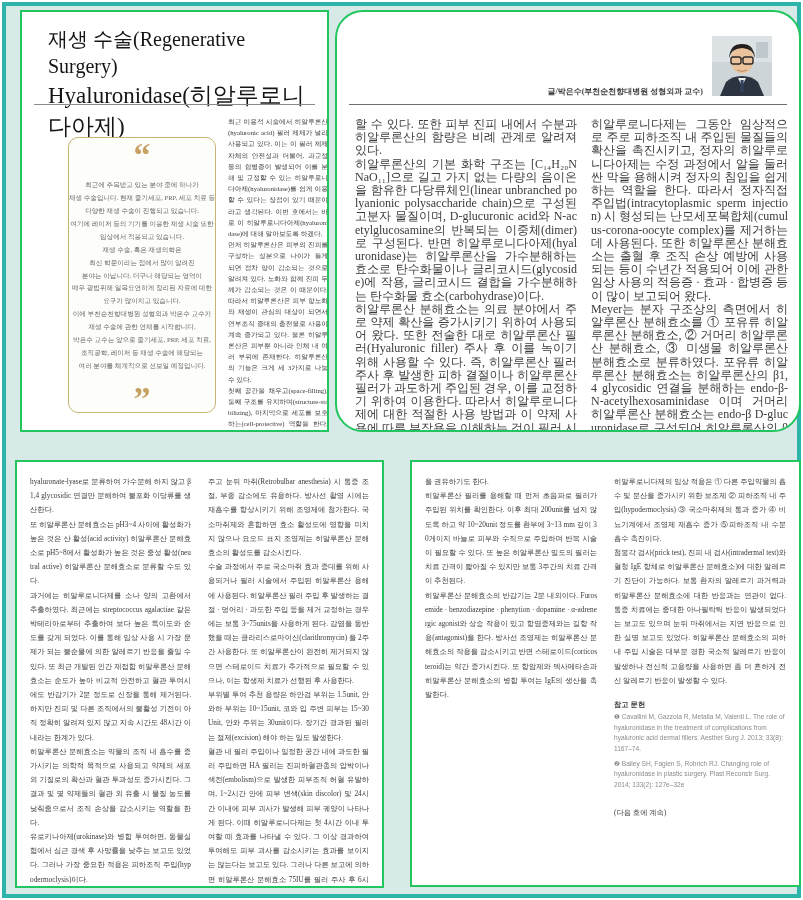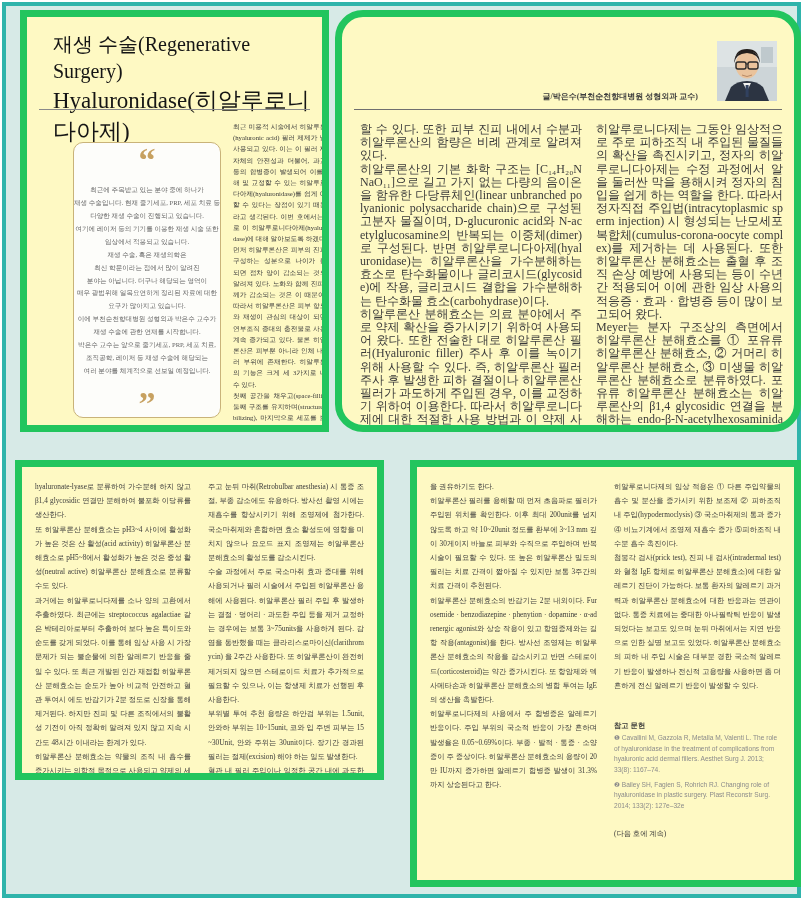--- a/index.html
+++ b/index.html
@@ -6,26 +6,26 @@
   body{
     width:803px;height:900px;position:relative;background:#ffffff;
     font-family:"Liberation Serif","DejaVu Serif",serif;
     -webkit-font-smoothing:antialiased;
   }
   .frame{
     position:absolute;left:2px;top:2px;right:2px;bottom:2px;
     border:4px solid #2fb4ab;background:#d7eae7;box-sizing:border-box;
   }
   .panel{
-    position:absolute;background:#fef9c3;border:7px solid #22c55e;
+    position:absolute;background:#ffffff;border:2px solid #22c55e;
     box-sizing:border-box;overflow:hidden;
   }
   .panel-top-left{left:14px;top:4px;width:309px;height:422px;}
   .panel-top-right{left:329px;top:4px;width:466px;height:422px;border-radius:28px;}
-  .panel-bottom-left{left:9px;top:454px;width:369px;height:320px;font-family:Liberation Serif, serif;}
+  .panel-bottom-left{left:9px;top:454px;width:369px;height:428px;font-family:Liberation Serif, serif;}
   .panel-bottom-right{left:404px;top:454px;width:391px;height:427px;}
 
   
   .title-block{position:absolute;left:26px;top:14px;right:10px;color:#151515;}
   .title-line1{font-size:20px;line-height:27px;font-weight:500;}
   .title-line2{font-size:23px;line-height:31px;font-weight:400;}
   .title-rule{position:absolute;left:12px;right:12px;top:92px;border-top:1px solid #8a8a8a;}
 
   
   .quote-box{
@@ -62,21 +62,21 @@
   .tr-cols{position:absolute;left:18px;top:106px;right:11px;bottom:8px;display:flex;gap:14px;}
   .tr-col1{width:222px;flex:none;}
   .tr-col2{flex:1;}
   .tr-cols p{font-size:12px;line-height:13.2px;}
 
   
   .b-cols{position:absolute;left:13px;top:13px;right:13px;bottom:10px;display:flex;gap:17px;}
   .b-col{flex:1;}
 
   
-  .refs{margin-top:26px;}
+  .refs{margin-top:10px;}
   .refs-heading{
     font-family:"Liberation Sans","DejaVu Sans",sans-serif;
     font-size:10px;font-weight:700;color:#111;margin:0 0 4px 0;
   }
   .refs .ref-item{
     font-family:"Liberation Sans","DejaVu Sans",sans-serif;
     font-size:6.6px;line-height:10.6px;color:#8b8b8b;text-align:left;
     word-break:break-word;margin:0 0 4px 0;
   }
   .to-be-continued{margin-top:16px !important;font-size:7.3px;color:#4a4a4a;text-align:center;}
@@ -174,21 +174,20 @@
         </div>
     </div>
   </div>
 
   <div class="panel panel-bottom-right">
     <div class="b-cols bodycol">
       <div class="b-col">
           <p>을 권유하기도 한다.</p>
           <p>히알루론산 필러를 용해할 때 먼저 초음파로 필러가 주입된 위치를 확인한다. 이후 최대 200unit를 넘지 않도록 하고 약 10~20unit 정도를 환부에 3~13 mm 깊이 30게이지 바늘로 피부와 수직으로 주입하며 반복 시술이 필요할 수 있다. 또 높은 히알루론산 밀도의 필러는 치료 간격이 짧아질 수 있지만 보통 3주간의 치료 간격이 추천된다.</p>
           <p>히알루론산 분해효소의 반감기는 2분 내외이다. Furosemide · benzodiazepine · phenytion · dopamine · α-adrenergic agonist와 상승 작용이 있고 항염증제와는 길항 작용(antagonist)을 한다. 방사선 조영제는 히알루론산 분해효소의 작용을 감소시키고 반면 스테로이드(corticosteroid)는 약간 증가시킨다. 또 항암제와 덱사메타손과 히알루론산 분해효소의 병합 투여는 IgE의 생산을 촉발한다.</p>
-          <p>히알루로니다제의 사용에서 주 합병증은 알레르기 반응이다. 주입 부위의 국소적 반응이 가장 흔하며 발생율은 0.05~0.69%이다. 부종 · 발적 · 통증 · 소양증이 주 증상이다. 히알루론산 분해효소의 용량이 20만 IU까지 증가하면 알레르기 합병증 발생이 31.3%까지 상승된다고 한다.</p>
         </div>
       <div class="b-col">
         <div>
             <p>히알루로니다제의 임상 적용은 ① 다른 주입약물의 흡수 및 분산을 증가시키 위한 보조제 ② 피하조직 내 주입(hypodermoclysis) ③ 국소마취제의 통과 증가 ④ 비뇨기계에서 조영제 재흡수 증가 ⑤피하조직 내 수분 흡수 촉진이다.</p>
             <p>첨봉각 검사(prick test), 진피 내 검사(intradermal test)와 혈청 IgE 항체로 히알루론산 분해효소)에 대한 알레르기 진단이 가능하다. 보통 환자의 알레르기 과거력과 히알루론산 분해효소에 대한 반응과는 연관이 없다. 통증 치료에는 중대한 아나필락틱 반응이 발생되었다는 보고도 있으며 눈뒤 마취에서는 지연 반응으로 인한 실명 보고도 있었다. 히알루론산 분해효소의 피하 내 주입 시술은 대부분 경한 국소적 알레르기 반응이 발생하나 전신적 고용량을 사용하면 좀 더 흔하게 전신 알레르기 반응이 발생할 수 있다.</p>
           </div>
         <div class="refs">
           <p class="refs-heading">참고 문헌</p>
           <div>
               <p class="ref-item">❶ Cavallini M, Gazzola R, Metalla M, Valenti L. The role of hyaluronidase in the treatment of complications from hyaluronic acid dermal fillers. Aesthet Surg J. 2013; 33(8): 1167–74.</p>

